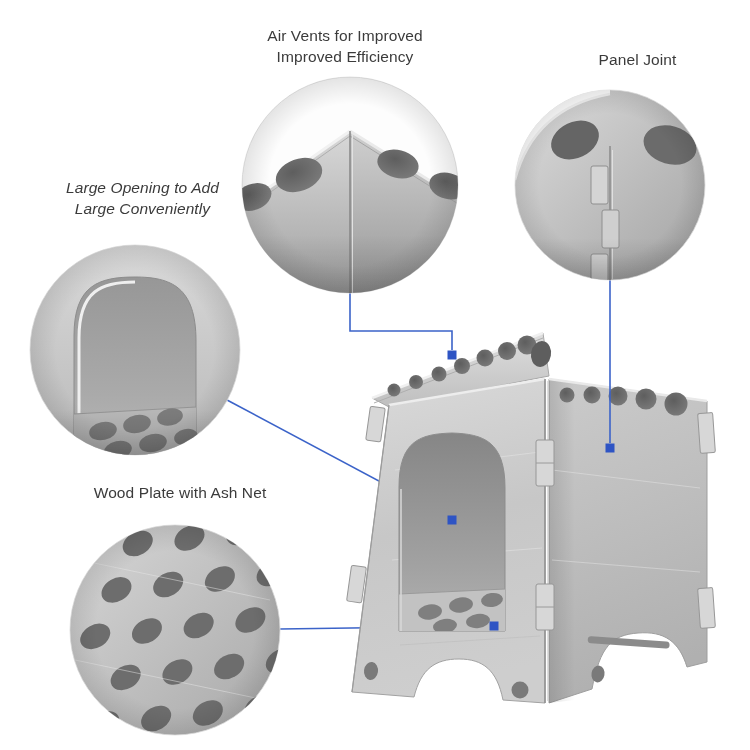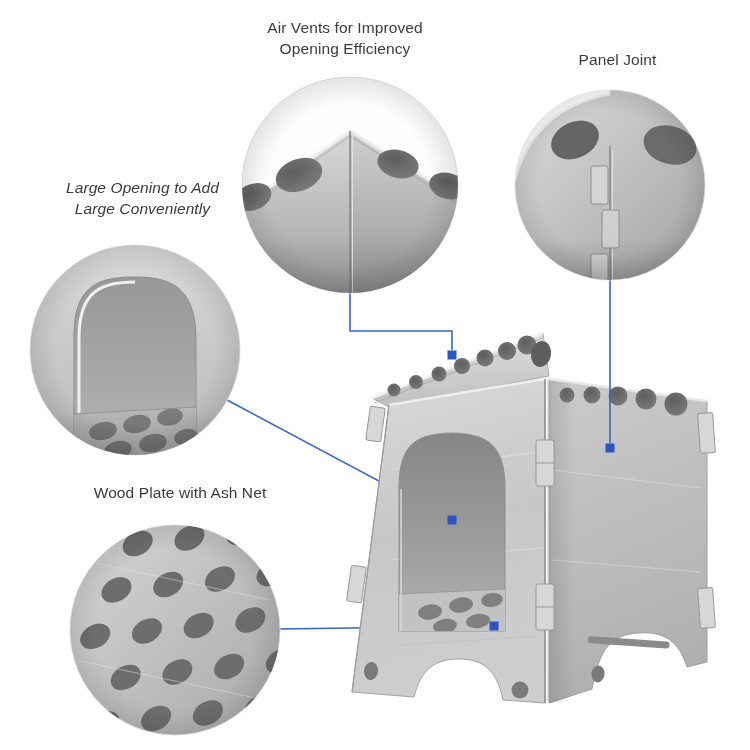--- a/index.html
+++ b/index.html
@@ -284,26 +284,26 @@
         <ellipse cx="199" cy="716" rx="16" ry="11.5" transform="rotate(-24 199 716)"></ellipse>
         <ellipse cx="251" cy="716" rx="16" ry="11.5" transform="rotate(-24 251 716)"></ellipse>
       </g>
       <path d="M 80 560 L 270 600" stroke="#e6e6e6" stroke-width="1" opacity="0.5"></path>
       <path d="M 75 660 L 265 700" stroke="#e6e6e6" stroke-width="1" opacity="0.5"></path>
     </g>
     <circle cx="175" cy="630" r="105" fill="url(#gVig)"></circle>
   </g>
 </svg>
 
-<div class="label" style="left:230px;top:18px;width:230px;">
+<div class="label" style="left:230px;top:26px;width:230px;">
   <span>Air Vents for Improved</span>
-  <span>Opening Efficiency</span>
-</div>
-
-<div class="label" style="left:540px;top:50px;width:155px;">
+  <span>Improved Efficiency</span>
+</div>
+
+<div class="label" style="left:560px;top:50px;width:155px;">
   <span>Panel Joint</span>
 </div>
 
 <div class="label" style="left:30px;top:178px;width:225px;font-style:italic;">
   <span>Large Opening to Add</span>
   <span>Large Conveniently</span>
 </div>
 
 <div class="label" style="left:55px;top:483px;width:250px;">
   <span>Wood Plate with Ash Net</span>

